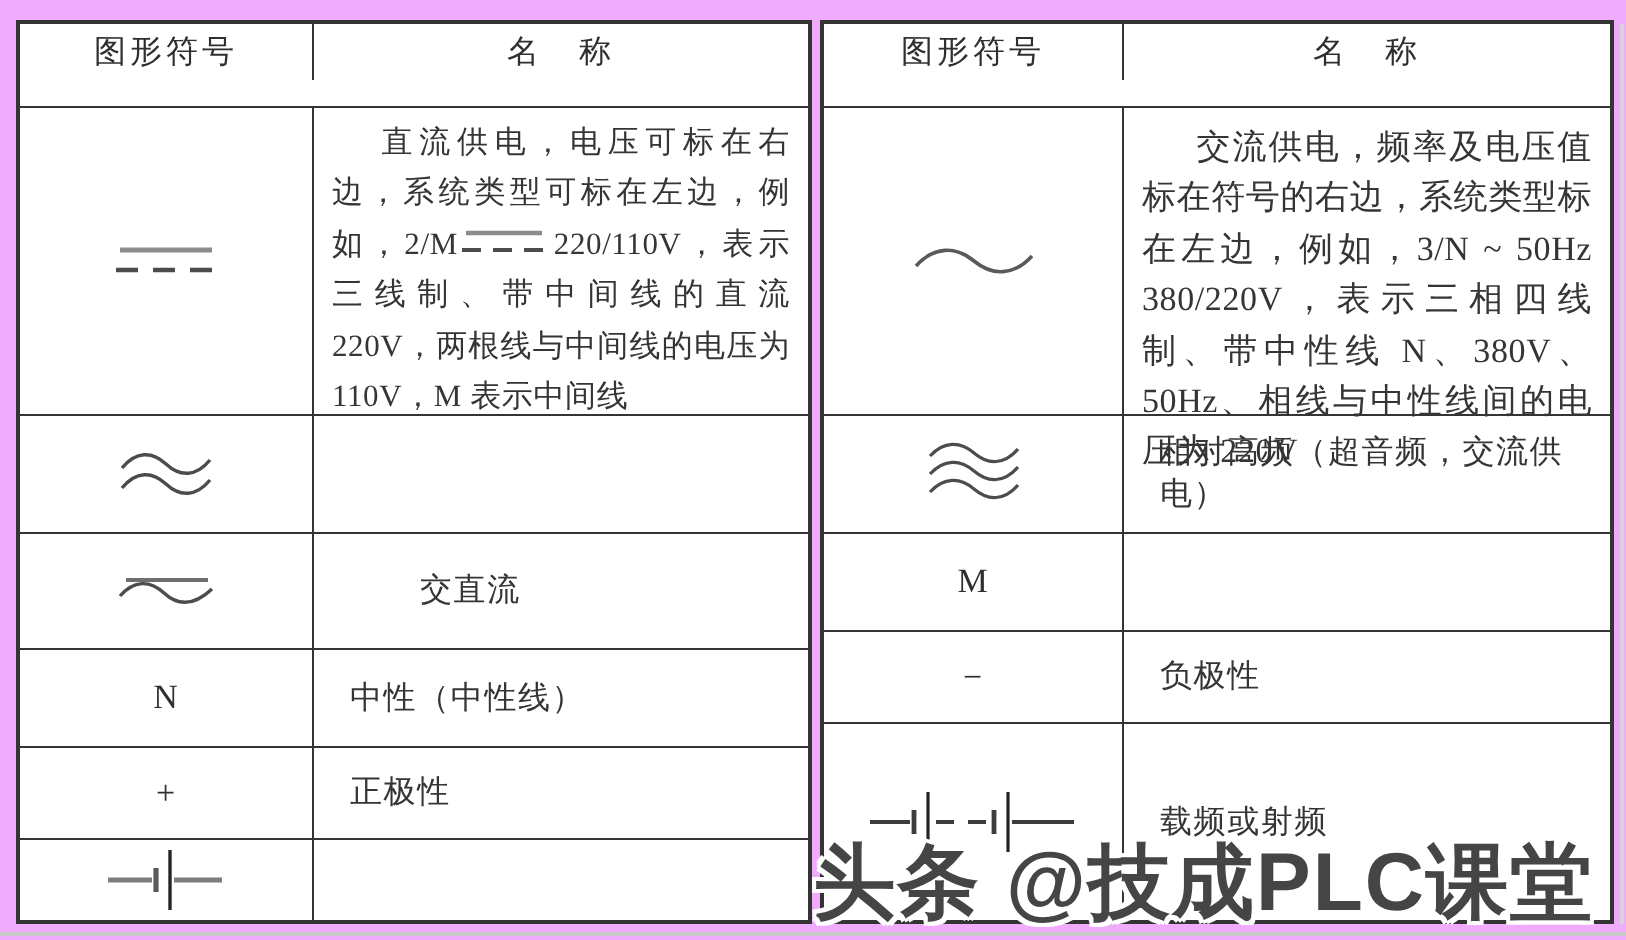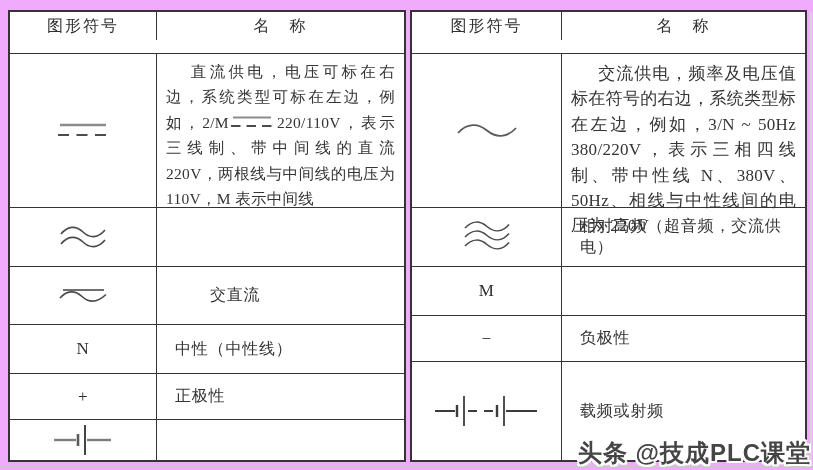--- a/index.html
+++ b/index.html
@@ -93,25 +93,25 @@
   }
   .sym-text {
     font-size: 17px;
     color: #2f2f2f;
     letter-spacing: 0.5px;
   }
   .inline-sym { display: inline-block; vertical-align: -2px; margin: 0 2px; }
 
   .watermark {
     position: absolute;
-    right: 2px;
+    right: 16px;
     bottom: 1px;
     font-family: "Liberation Sans", "DejaVu Sans", sans-serif;
     font-weight: bold;
-    font-size: 24px;
+    font-size: 41px;
     letter-spacing: 1px;
     color: #454545;
     text-shadow:
       -2px -2px 0 #fff, 2px -2px 0 #fff, -2px 2px 0 #fff, 2px 2px 0 #fff,
       -2px 0 0 #fff, 2px 0 0 #fff, 0 -2px 0 #fff, 0 2px 0 #fff;
     white-space: nowrap;
   }
 
   .bottom-ghost-line {
     position: absolute;

